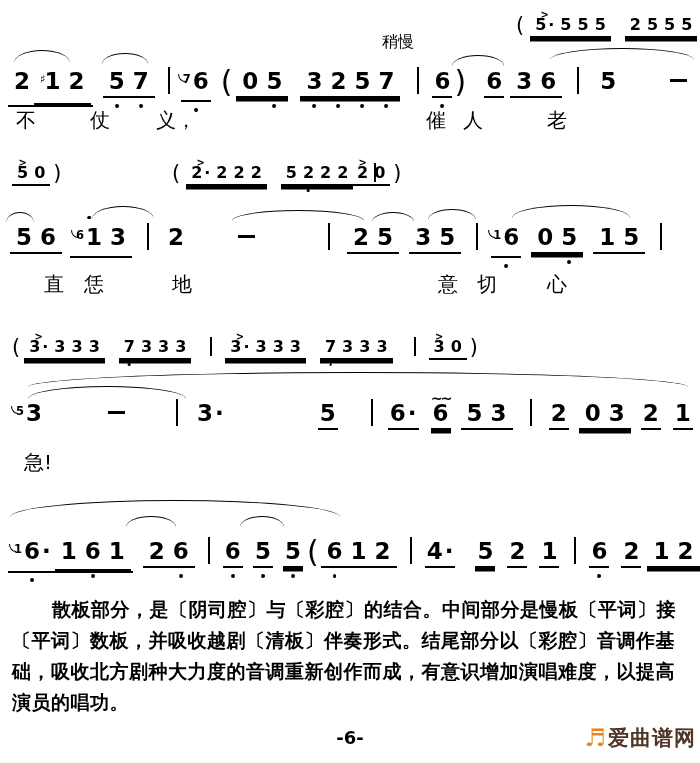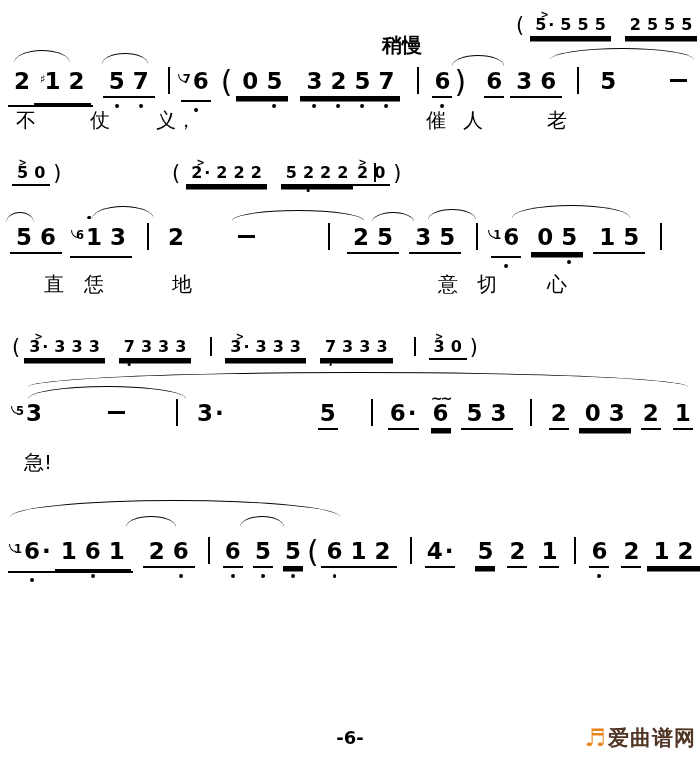--- a/index.html
+++ b/index.html
@@ -24,21 +24,21 @@
   .tr{position:absolute;top:-1.05em;left:50%;transform:translateX(-50%);font-size:0.62em;letter-spacing:-2px;}
   .gr{position:relative;top:-0.5em;font-size:0.5em;display:inline-block;margin-right:2px;}
   .gr::after{content:"";position:absolute;left:-5px;top:0.85em;width:6px;height:7px;
        border-left:1.4px solid #000;border-bottom:1.4px solid #000;border-bottom-left-radius:100%;}
   .bar{display:inline-block;width:2px;height:27px;background:#000;vertical-align:-5px;margin:0 3px;}
   .crow .bar{height:19px;vertical-align:-4px;}
   .dash{display:inline-block;width:17px;height:3.5px;background:#000;vertical-align:7px;margin:0 4px;}
   .paren{font-size:1.3em;font-weight:normal;vertical-align:-0.1em;}
   .arc{position:absolute;border-top:1.6px solid #000;border-radius:50% 50% 0 0/100% 100% 0 0;}
   .lyr{position:absolute;font-size:20px;line-height:1;white-space:nowrap;}
-  .tempo{position:absolute;left:382px;top:32px;font-size:20px;font-weight:bold;text-align:center;}
+  .tempo{position:absolute;left:382px;top:32px;font-size:16px;font-weight:normal;text-align:center;}
   .notes{position:absolute;left:12px;top:594px;width:676px;font-size:19px;line-height:31px;font-weight:bold;}
   .notes-h{margin-left:46px;}
   .notes-b{text-indent:40px;letter-spacing:0.5px;}
   .footer{position:absolute;left:350px;top:727px;transform:translateX(-50%);font-size:18px;font-weight:bold;}
   .wm{position:absolute;right:4px;top:724px;display:flex;align-items:center;}
   .wm-ic{font-size:24px;color:#e8841c;margin-right:2px;}
   .wm-tx{font-size:21px;font-weight:bold;color:#513626;letter-spacing:1px;}
 </style>
 </head>
 <body>
@@ -78,19 +78,20 @@
       <div class="mrow" style="left: 12px; top: 398px;"><span class="note"><span class="gr">5</span><span class="digit">3</span></span><span class="sp" style="width: 58px;"></span><span class="dash"></span><span class="sp" style="width: 44px;"></span><span class="bar"></span><span class="sp" style="width: 12px;"></span><span class="note"><span class="digit">3</span><span class="ad">·</span></span><span class="sp" style="width: 88px;"></span><span class="note u1"><span class="digit">5</span></span><span class="sp" style="width: 28px;"></span><span class="bar"></span><span class="sp" style="width: 10px;"></span><span class="note u1"><span class="digit">6</span><span class="ad">·</span></span><span class="sp" style="width: 8px;"></span><span class="note u2"><span class="digit">6</span><span class="tr">~~</span></span><span class="sp" style="width: 8px;"></span><span class="grp u1"><span class="note"><span class="digit">5</span></span><span class="note"><span class="digit">3</span></span></span><span class="sp" style="width: 14px;"></span><span class="bar"></span><span class="sp" style="width: 12px;"></span><span class="note u1"><span class="digit">2</span></span><span class="sp" style="width: 8px;"></span><span class="grp u2"><span class="note"><span class="digit">0</span></span><span class="note"><span class="digit">3</span></span></span><span class="sp" style="width: 8px;"></span><span class="note u1"><span class="digit">2</span></span><span class="sp" style="width: 8px;"></span><span class="note u1"><span class="digit">1</span></span><span class="sp" style="width: 14px;"></span></div>
       <div class="lyr" style="left: 24px; top: 452px;">急!</div>
       <div class="arc" style="left: 28px; top: 372px; width: 660px; height: 14px;"></div>
       <div class="arc" style="left: 28px; top: 386px; width: 158px; height: 12px;"></div>
       <div class="mrow" style="left: 8px; top: 536px;"><span class="grp u1"><span class="note"><span class="gr">1</span><span class="digit">6</span><span class="ad">·</span><span class="db"></span></span><span class="grp u1"><span class="note"><span class="digit">1</span></span><span class="note"><span class="digit">6</span><span class="db"></span></span><span class="note"><span class="digit">1</span></span></span></span><span class="sp" style="width: 10px;"></span><span class="grp u1"><span class="note"><span class="digit">2</span></span><span class="note"><span class="digit">6</span><span class="db"></span></span></span><span class="sp" style="width: 10px;"></span><span class="bar"></span><span class="sp" style="width: 8px;"></span><span class="note u1"><span class="digit">6</span><span class="db"></span></span><span class="sp" style="width: 6px;"></span><span class="note u1"><span class="digit">5</span><span class="db"></span></span><span class="sp" style="width: 6px;"></span><span class="note u2"><span class="digit">5</span><span class="db"></span></span><span class="sp" style="width: 2px;"></span><span class="paren">(</span><span class="sp" style="width: 2px;"></span><span class="grp u1"><span class="note"><span class="digit">6</span><span class="db"></span></span><span class="note"><span class="digit">1</span></span><span class="note"><span class="digit">2</span></span></span><span class="sp" style="width: 10px;"></span><span class="bar"></span><span class="sp" style="width: 8px;"></span><span class="note u1"><span class="digit">4</span><span class="ad">·</span></span><span class="sp" style="width: 16px;"></span><span class="note u2"><span class="digit">5</span></span><span class="sp" style="width: 8px;"></span><span class="note u1"><span class="digit">2</span></span><span class="sp" style="width: 8px;"></span><span class="note u1"><span class="digit">1</span></span><span class="sp" style="width: 10px;"></span><span class="bar"></span><span class="sp" style="width: 8px;"></span><span class="note u1"><span class="digit">6</span><span class="db"></span></span><span class="sp" style="width: 8px;"></span><span class="note u1"><span class="digit">2</span></span><span class="sp" style="width: 4px;"></span><span class="grp u2"><span class="note"><span class="digit">1</span></span><span class="note"><span class="digit">2</span></span></span><span class="sp" style="width: 6px;"></span><span class="sp" style="width: 10px;"></span><span class="sp" style="width: 6px;"></span><span class="sp" style="width: 14px;"></span><span class="sp" style="width: 6px;"></span><span class="sp" style="width: 8px;"></span></div>
       <div class="arc" style="left: 10px; top: 500px; width: 330px; height: 16px;"></div>
       <div class="arc" style="left: 126px; top: 516px; width: 50px; height: 10px;"></div>
       <div class="arc" style="left: 240px; top: 516px; width: 44px; height: 10px;"></div>
     </div>
   <div class="notes">
+    <div class="notes-b">散板部分，是〔阴司腔〕与〔彩腔〕的结合。中间部分是慢板〔平词〕接〔平词〕数板，并吸收越剧〔清板〕伴奏形式。结尾部分以〔彩腔〕音调作基础，吸收北方剧种大力度的音调重新创作而成，有意识增加演唱难度，以提高演员的唱功。</div>
   </div>
   <div class="footer">-6-</div>
   <div class="wm">
     <span class="wm-ic" style="color: rgb(232, 132, 28);">♬</span>
     <span class="wm-tx" style="color: rgb(81, 54, 38);">爱曲谱网</span>
   </div>
 </div>
 
 </body></html>

